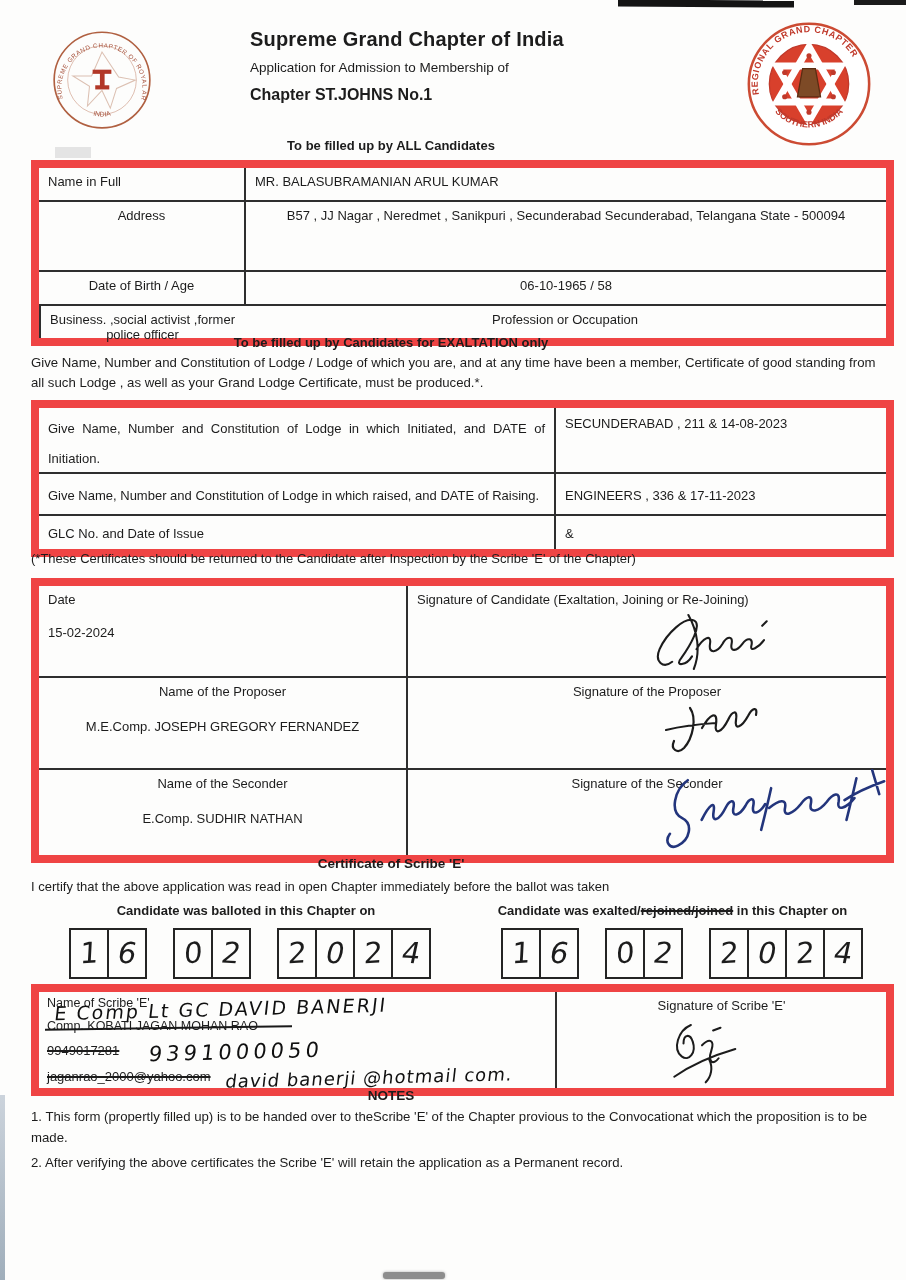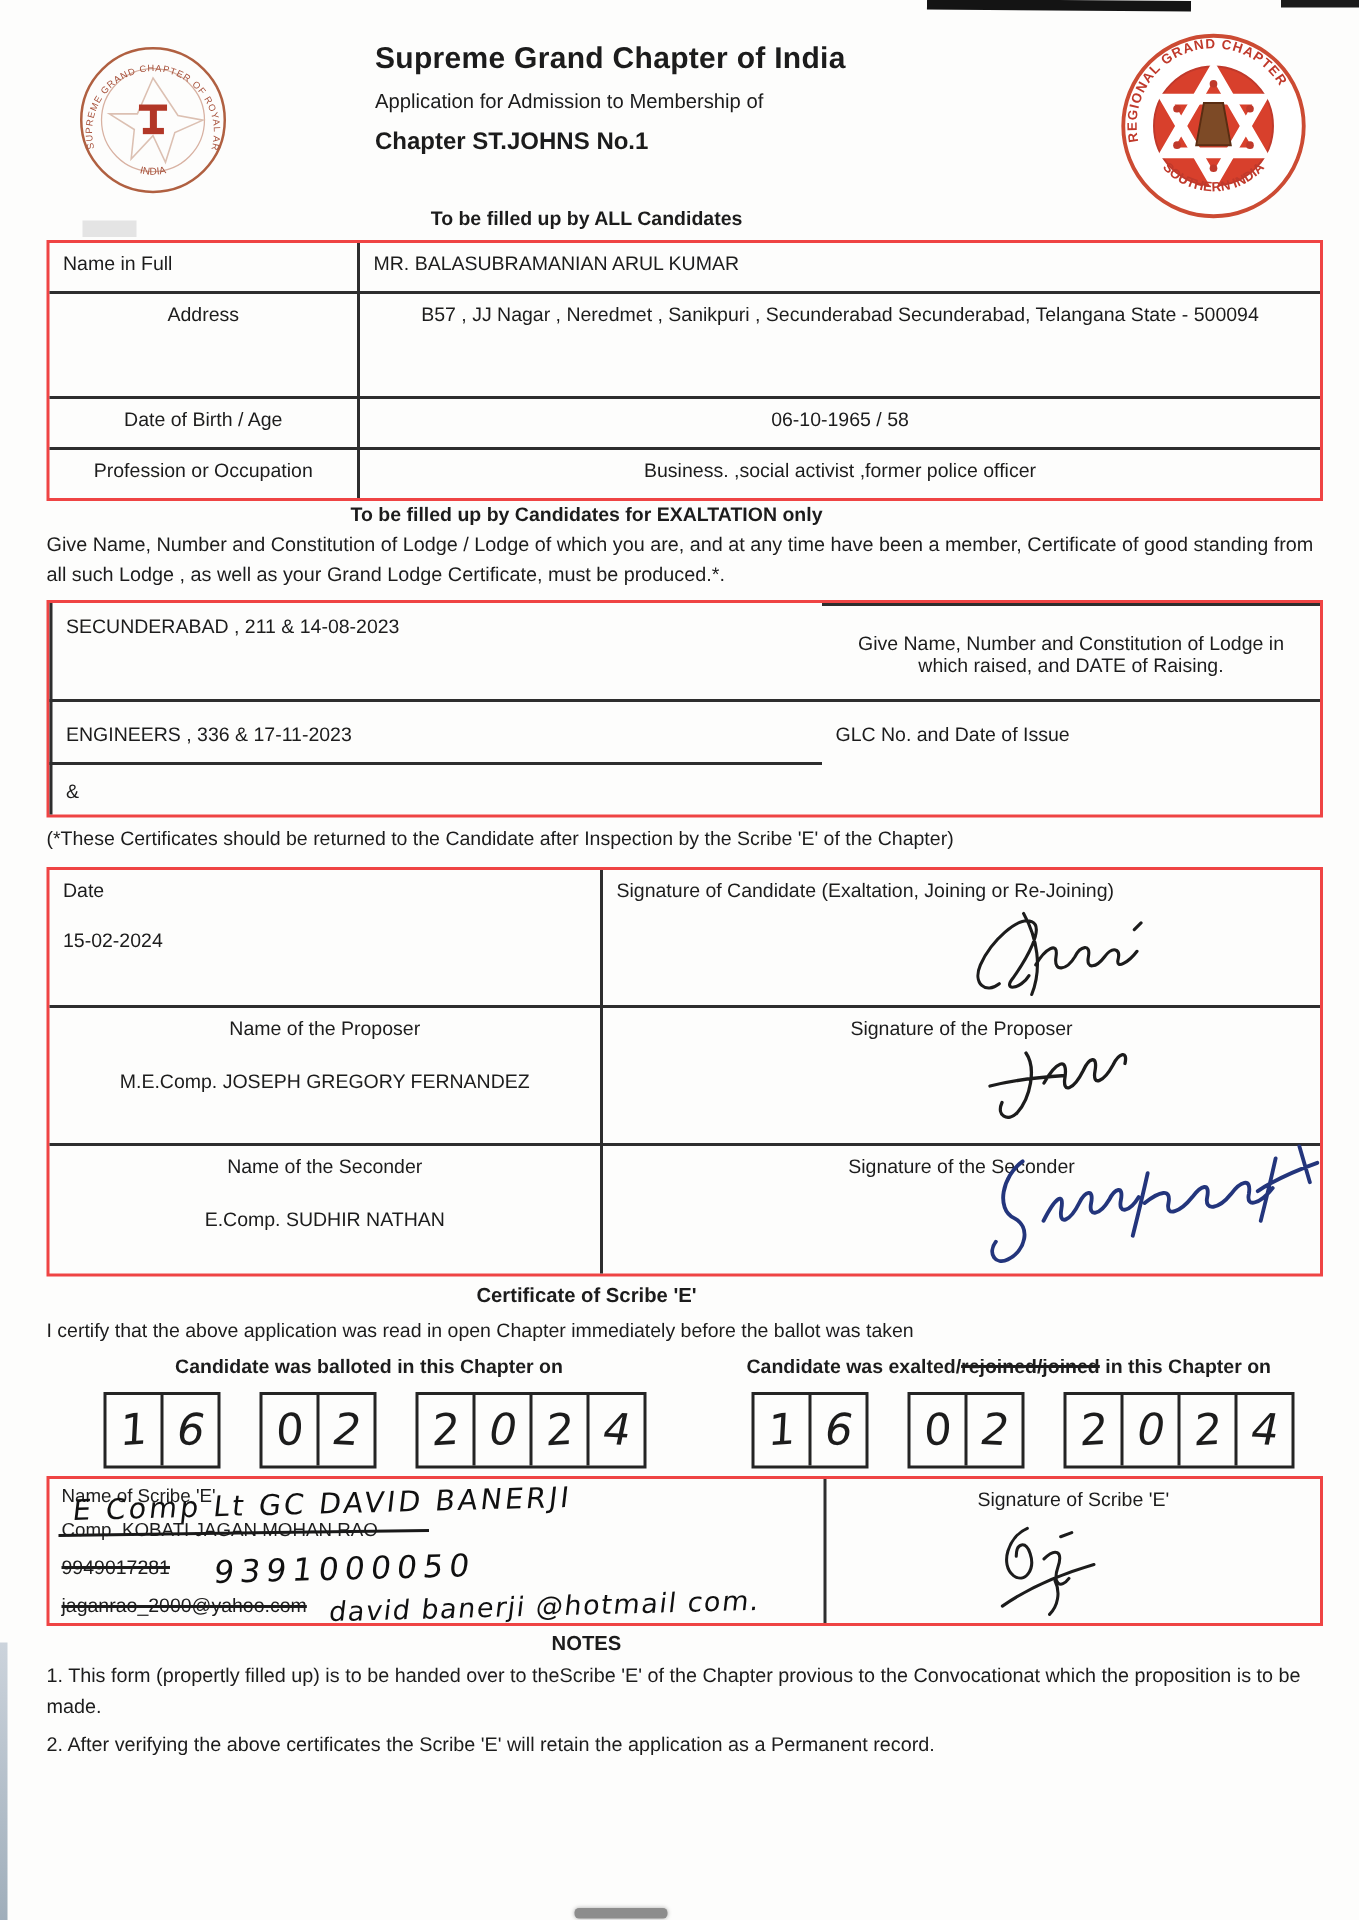--- a/index.html
+++ b/index.html
@@ -18,21 +18,21 @@
   
   .seal-left{top:24px;left:50px;width:104px;height:108px;}
   .seal-right{top:20px;left:743px;width:132px;height:128px;}
   .hdr-text{top:28px;left:250px;width:400px;text-align:left;}
   .org-title{font-size:20px;font-weight:bold;letter-spacing:.2px;}
   .sub-title{font-size:13.5px;margin-top:9px;}
   .chapter-title{font-size:16px;font-weight:bold;margin-top:11px;}
   
   .sec-title{left:0;width:782px;text-align:center;font-weight:bold;font-size:13px;}
   
-  .tbl{border:2px solid #ef4444;display:grid;font-size:13px;background:#fdfdfc;}
+  .tbl{border:8px solid #ef4444;display:grid;font-size:13px;background:#fdfdfc;}
   .tbl .cell{padding:6px 9px 4px;box-sizing:border-box;}
   .tbl .bl{border-left:2px solid #2e2e2e;}
   .tbl .bt{border-top:2px solid #2e2e2e;text-align:center;}
   .tbl1{top:160px;left:31px;width:847px;grid-template-columns:205px 1fr;grid-template-rows:32px 70px 34px 34px;}
   .intro{top:353px;left:31px;width:850px;font-size:13.2px;line-height:1.55;}
   .tbl2{top:400px;left:31px;width:847px;grid-template-columns:515px 1fr;grid-template-rows:64px 42px 35px;}
   .just{text-align:justify;line-height:2.3;padding-top:4px;}
   .vcenter{display:flex;align-items:center;}
   .footnote{top:551px;left:31px;font-size:13px;}
   .tbl3{top:578px;left:31px;width:847px;grid-template-columns:367px 1fr;grid-template-rows:90px 92px 87px;}
@@ -143,28 +143,29 @@
 
   <div class="abs sec-title" style="top:138px">To be filled up by ALL Candidates</div>
 
   <div class="abs tbl tbl1">
     <div class="cell">Name in Full</div>
     <div class="cell bl">MR. BALASUBRAMANIAN ARUL KUMAR</div>
     <div class="cell bt">Address</div>
     <div class="cell bl bt">B57 , JJ Nagar , Neredmet , Sanikpuri , Secunderabad Secunderabad, Telangana State - 500094</div>
     <div class="cell bt">Date of Birth / Age</div>
     <div class="cell bl bt">06-10-1965 / 58</div>
+    <div class="cell bl bt">Business. ,social activist ,former police officer</div>
     <div class="cell bt">Profession or Occupation</div>
-    <div class="cell bl bt">Business. ,social activist ,former police officer</div>
   </div>
 
   <div class="abs sec-title" style="top:335px">To be filled up by Candidates for EXALTATION only</div>
   <div class="abs intro">Give Name, Number and Constitution of Lodge / Lodge of which you are, and at any time have been a member, Certificate of good standing from all such Lodge , as well as your Grand Lodge Certificate, must be produced.*.</div>
 
   <div class="abs tbl tbl2">
+    <div class="cell just">Give Name, Number and Constitution of Lodge in which Initiated, and DATE of Initiation.</div>
     <div class="cell bl" style="padding-top:8px">SECUNDERABAD , 211 &amp; 14-08-2023</div>
     <div class="cell bt vcenter">Give Name, Number and Constitution of Lodge in which raised, and DATE of Raising.</div>
     <div class="cell bl bt vcenter">ENGINEERS , 336 &amp; 17-11-2023</div>
     <div class="cell bt vcenter">GLC No. and Date of Issue</div>
     <div class="cell bl bt vcenter">&amp;</div>
   </div>
 
   <div class="abs footnote">(*These Certificates should be returned to the Candidate after Inspection by the Scribe 'E' of the Chapter)</div>
 
   <div class="abs tbl tbl3">

